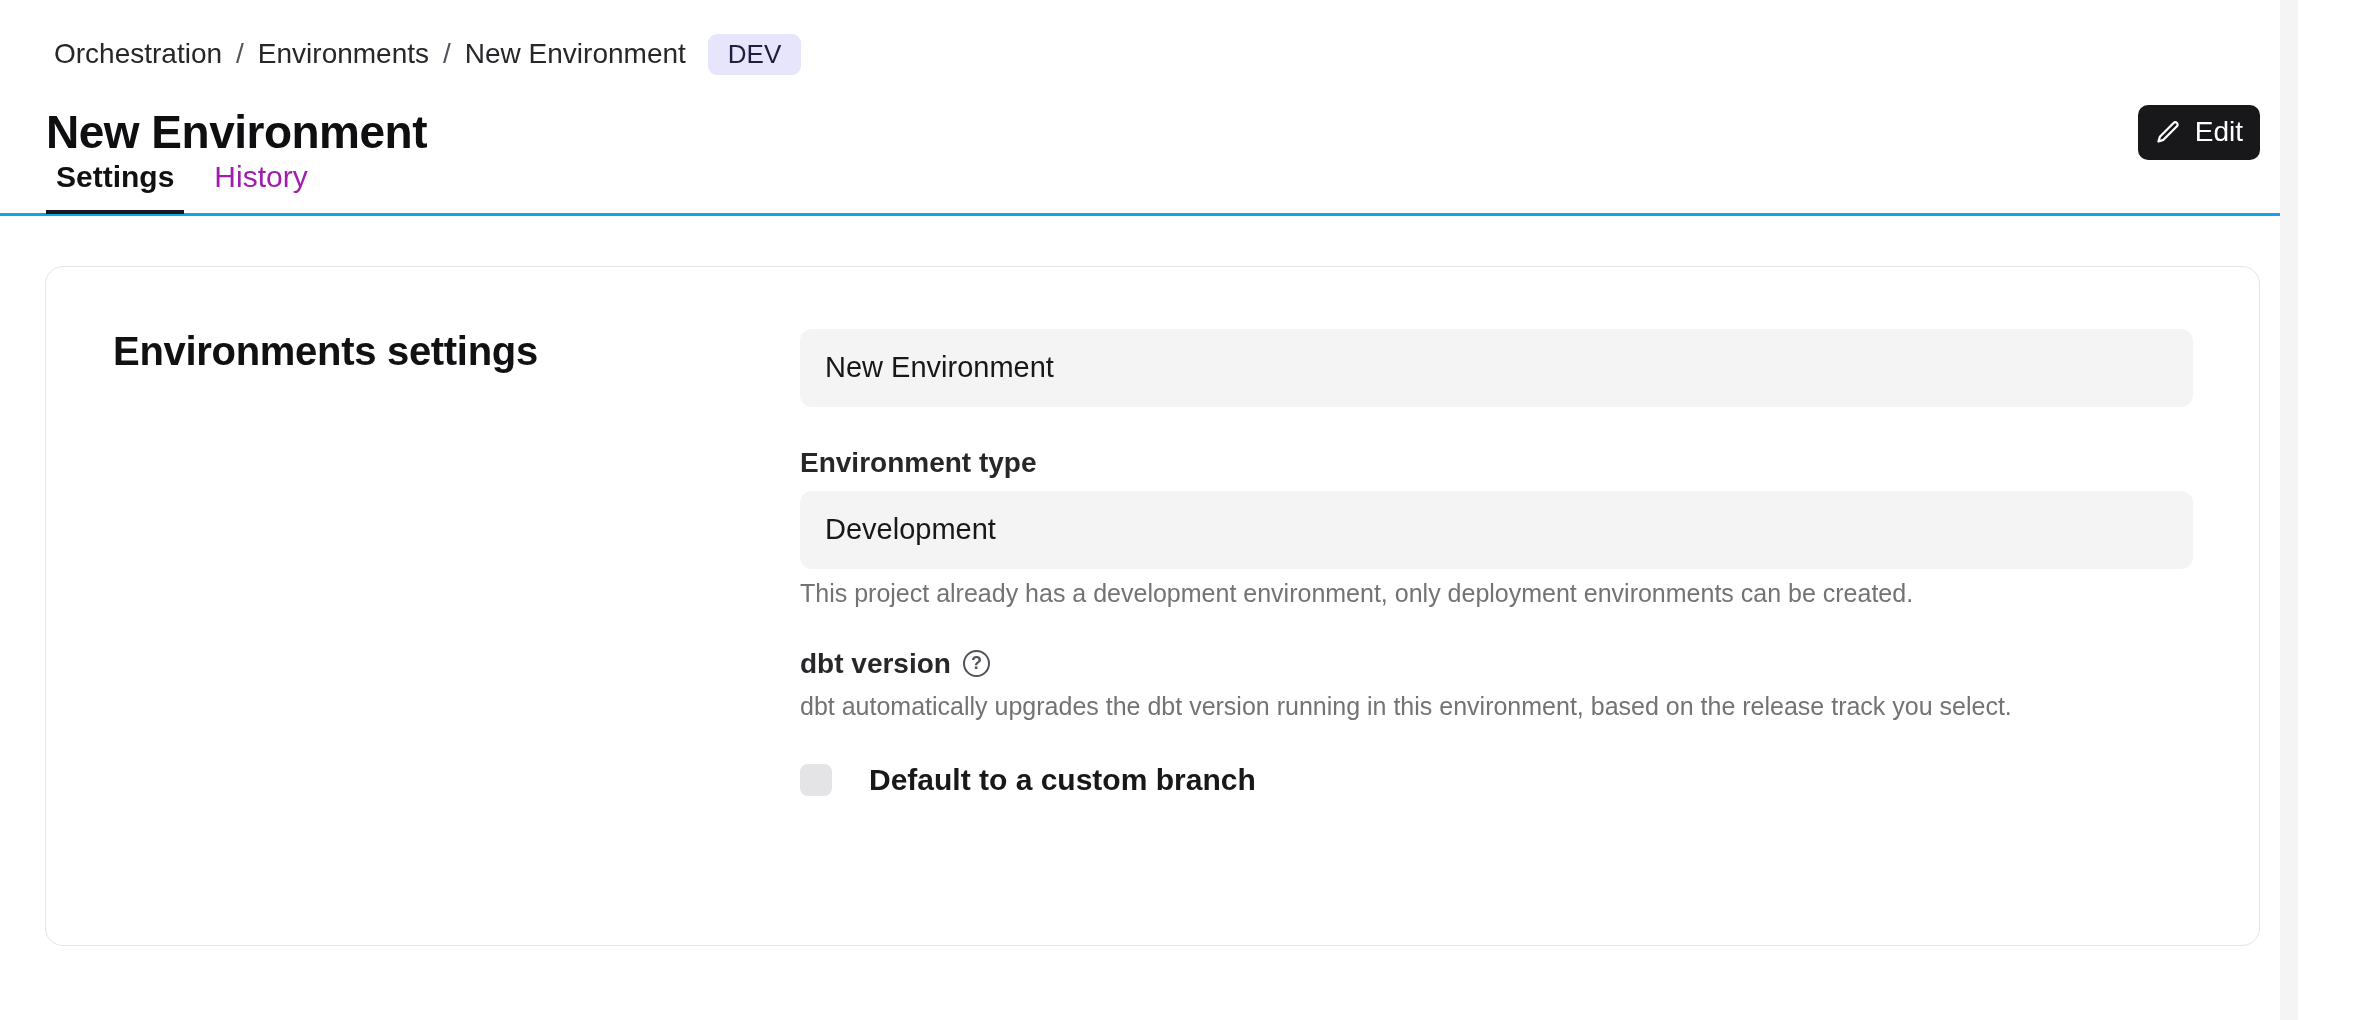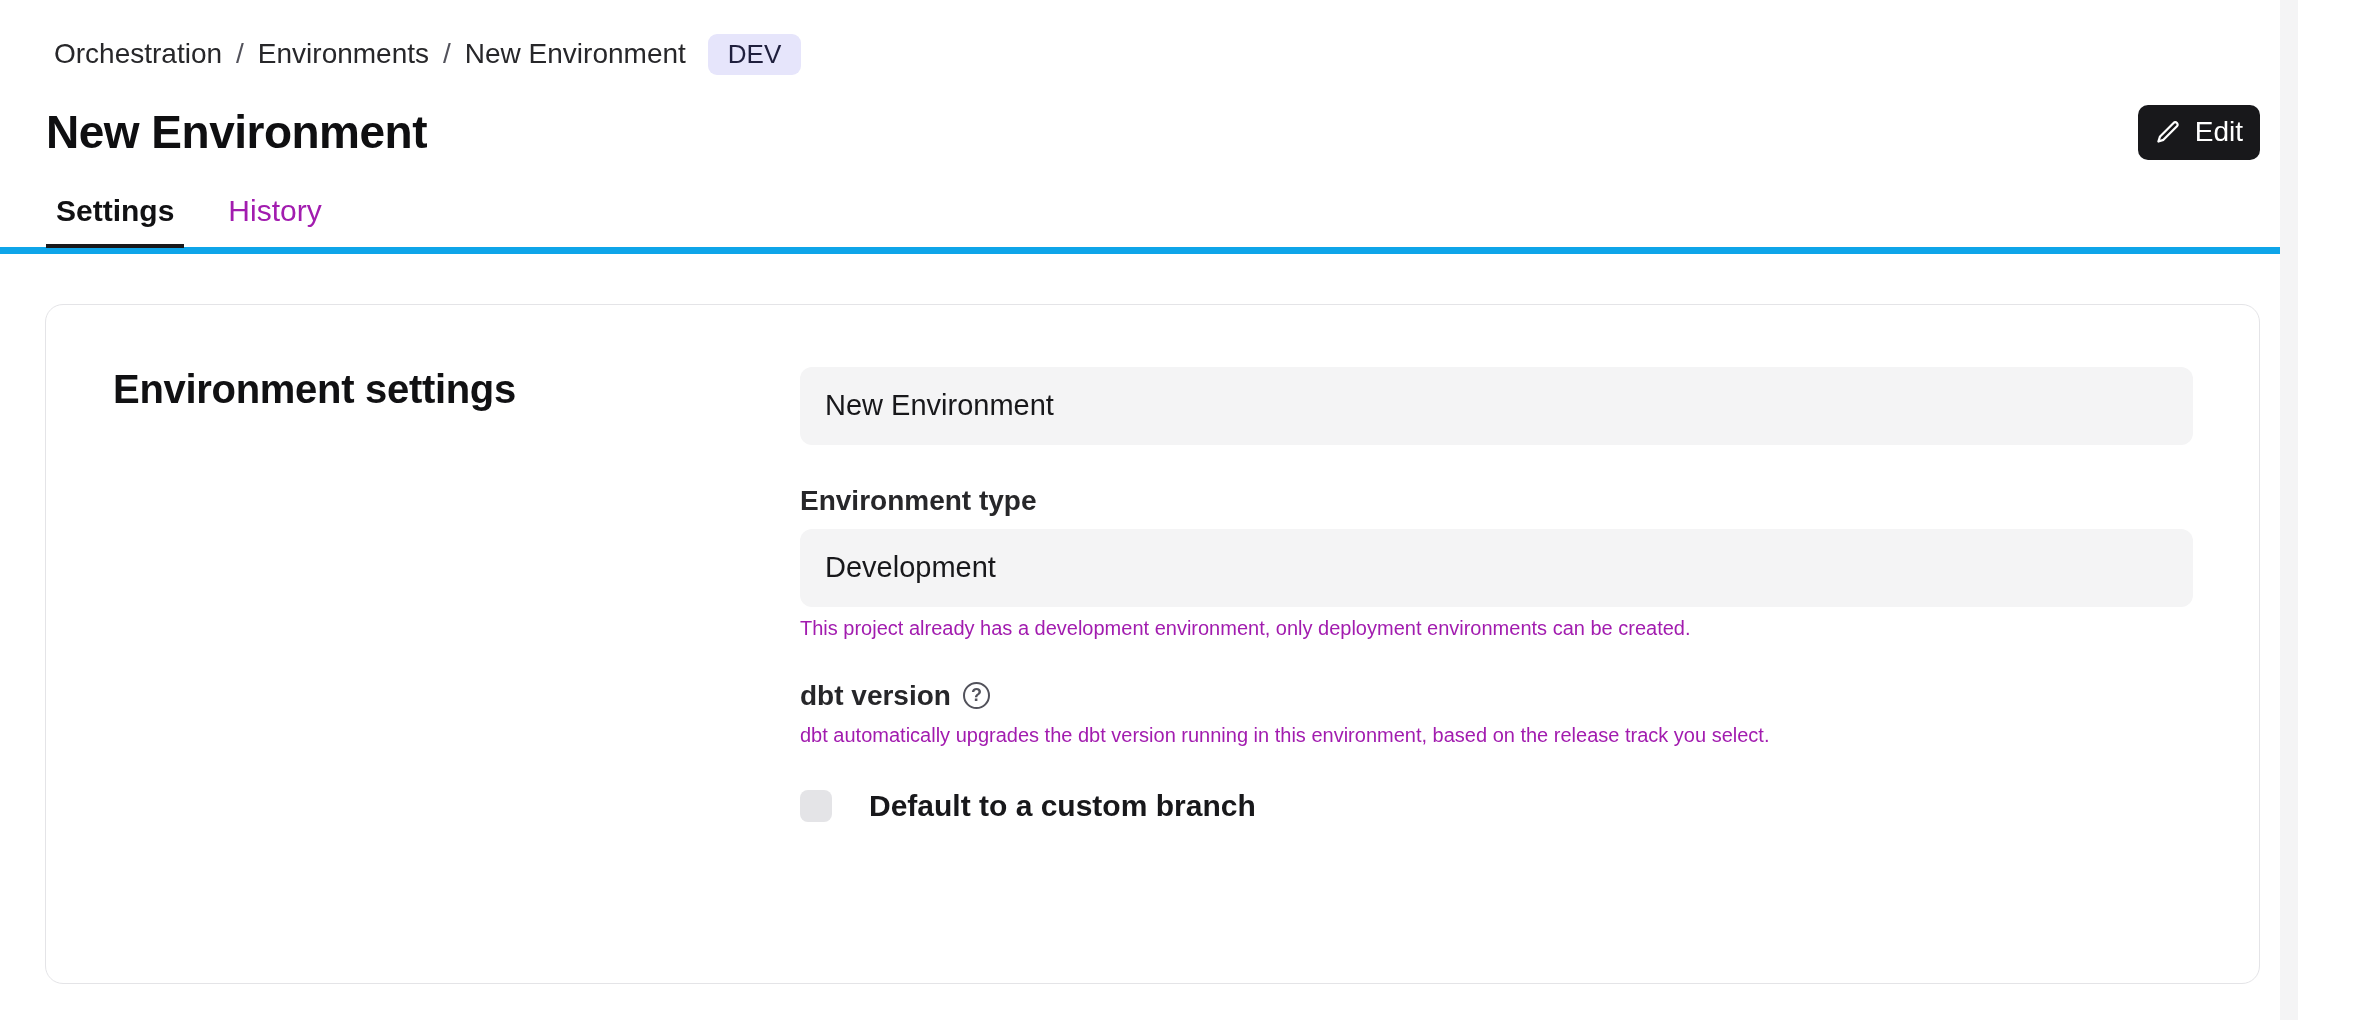--- a/index.html
+++ b/index.html
@@ -63,24 +63,23 @@
     font-size: 28px;
     font-weight: 500;
     font-family: "Liberation Sans", sans-serif;
     cursor: pointer;
   }
   .edit-btn svg { width: 27px; height: 27px; }
 
   
   .tabs {
     display: flex;
-    gap: 34px;
+    gap: 20px;
     padding-left: 46px;
-    margin-top: 34px;
-    border-bottom: 7px solid #0ea5e9;
+    border-bottom: 3px solid #0ea5e9;
   }
   .tab {
     font-size: 30px;
     padding: 0 10px 16px 10px;
     border-bottom: 4px solid transparent;
     margin-bottom: -1px;
     color: #a21caf;
     cursor: pointer;
   }
   .tab.active {
@@ -125,22 +124,22 @@
     border: none;
     border-radius: 12px;
     padding: 0 25px;
     font-size: 29px;
     color: #18181b;
     font-family: "Liberation Sans", sans-serif;
     outline: none;
   }
   .helper {
     margin-top: 10px;
-    font-size: 20px;
-    color: #a21caf;
+    font-size: 25px;
+    color: #737373;
   }
   .mt { margin-top: 40px; }
   .help-icon {
     width: 27px;
     height: 27px;
     border: 2px solid #52525b;
     border-radius: 50%;
     display: inline-flex;
     align-items: center;
     justify-content: center;
@@ -206,21 +205,21 @@
     </button>
   </div>
 
   <div class="tabs">
     <div class="tab active">Settings</div>
     <div class="tab">History</div>
   </div>
 
   <section class="card">
     <div class="card-left">
-      <h2 class="section-title">Environment settings</h2>
+      <h2 class="section-title">Environments settings</h2>
     </div>
 
     <div class="card-form">
 
       <input class="text-input" type="text" readonly="" value="New Environment" style="">
 
       <div class="field-label mt">Environment type</div>
       <input class="text-input" type="text" readonly="" value="Development" style="">
       <div class="helper">This project already has a development environment, only deployment environments can be created.</div>
 

